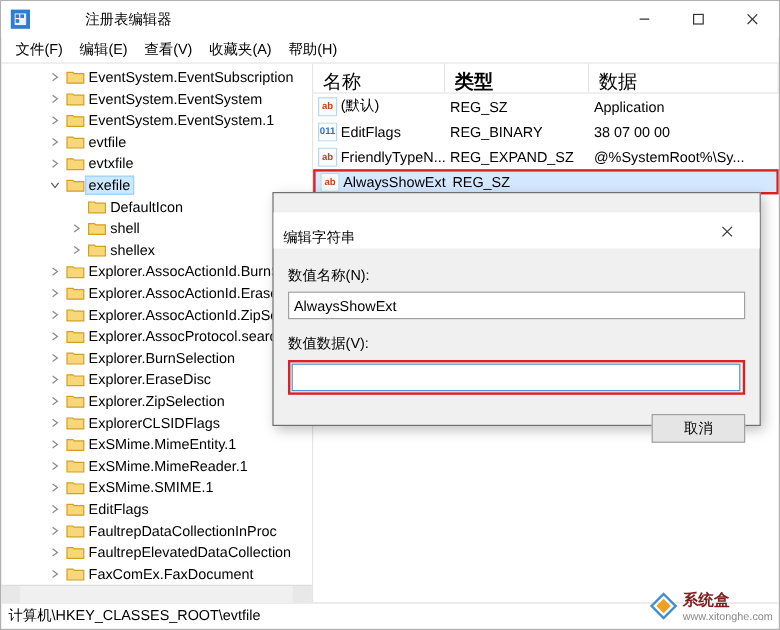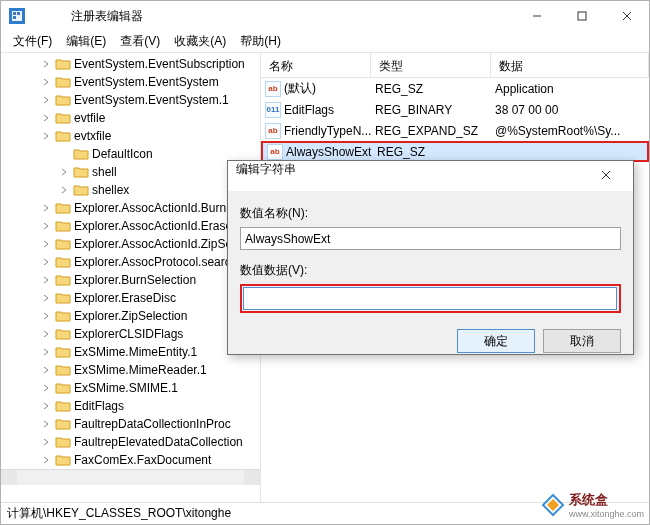--- a/index.html
+++ b/index.html
@@ -21,37 +21,37 @@
 .chevron svg{width:8px;height:8px;}
 .folder-icon{width:16px;height:14px;margin-right:3px;flex-shrink:0;}
 .folder-icon svg{width:16px;height:14px;}
 .tree-label{font-size:12px;}
 .tree-row.selected .tree-label{background:#cce8ff;border:1px solid #99d1ff;padding:0 2px;margin-left:-3px;}
 .tree-scroll-bottom{height:16px;background:#f0f0f0;border-top:1px solid #ddd;display:flex;}
 .sb-arrow{width:16px;background:#e8e8e8;}
 .sb-track{flex:1;}
 .list-pane{flex:1;display:flex;flex-direction:column;}
 .list-header{height:25px;display:flex;border-bottom:1px solid #e5e5e5;}
-.col-h{padding:5px 8px;font-size:12px;border-right:1px solid #e5e5e5;}
+.col-h{padding:5px 8px;font-size:16px;border-right:1px solid #e5e5e5;}
 .col-name{width:110px;}
-.col-type{width:120px;}
+.col-type{width:120px;font-weight:bold;}
 .col-data{flex:1;}
 .list-body{flex:1;}
 .list-row{display:flex;align-items:center;height:21px;}
 .cell{padding:0 4px;font-size:12px;white-space:nowrap;overflow:hidden;}
 .cell.name{width:110px;display:flex;align-items:center;}
 .cell.type{width:120px;}
 .cell.data{flex:1;}
 .val-icon{width:16px;height:16px;margin-right:3px;display:inline-flex;align-items:center;justify-content:center;font-size:8px;color:#d04020;border:1px solid #b8d8f0;background:#f8fcff;font-weight:bold;flex-shrink:0;}
 .val-icon.bin{color:#3070c0;}
 .hl-red{border:2px solid #e02020;}
 .list-row.selected{background:#d4e8ff;}
 .statusbar{height:22px;border-top:1px solid #e0e0e0;padding:3px 6px;font-size:12px;display:flex;align-items:center;}
 .dialog{position:absolute;left:227px;top:160px;width:407px;height:195px;background:#f0f0f0;border:1px solid #707070;box-shadow:3px 3px 10px rgba(0,0,0,0.25);z-index:10;}
-.dlg-title{height:30px;display:flex;align-items:flex-start;padding:0 8px;background:#fff;}
+.dlg-title{height:30px;display:flex;align-items:flex-end;padding:0 8px;background:#fff;margin-top:16px;}
 .dlg-title-text{flex:1;font-size:12px;}
 .dlg-close{width:38px;height:28px;display:flex;align-items:center;justify-content:center;}
 .dlg-body{padding:10px 12px;}
 .field-label{font-size:12px;margin-bottom:5px;margin-top:4px;}
 .field-input{width:100%;height:23px;border:1px solid #a0a0a0;padding:0 4px;font-size:12px;background:#fff;}
 .dlg-buttons{display:flex;justify-content:flex-end;gap:8px;padding:6px 12px 10px;}
 .dlg-btn{width:78px;height:24px;border:1px solid #a0a0a0;background:#e5e5e5;font-size:12px;}
 .dlg-btn.primary{border:1px solid #5090d0;background:#e5f1fb;}
 .watermark{position:absolute;right:6px;bottom:6px;font-size:11px;color:#8a8a8a;display:flex;align-items:center;gap:4px;}
 .watermark .wm-logo{width:24px;height:24px;}
@@ -168,20 +168,35 @@
             <span class="chevron">
               <svg viewBox="0 0 8 8">
                 <path d="M2 1 L6 4 L2 7" fill="none" stroke="#888"></path>
               </svg>
             </span>
           </span>
           <span class="folder-icon"><svg viewBox="0 0 16 14">
               <path d="M1 3 L6 3 L7 4 L15 4 L15 12 L1 12 Z" fill="#f7d77a" stroke="#d4a020"></path>
             </svg></span>
           <span class="tree-label">evtxfile</span>
+        </div>
+        <div class="tree-row selected">
+          <span class="indent"></span>
+          <span class="indent"></span>
+          <span class="indent">
+            <span class="chevron">
+              <svg viewBox="0 0 8 8">
+                <path d="M1 2 L4 6 L7 2" fill="none" stroke="#555"></path>
+              </svg>
+            </span>
+          </span>
+          <span class="folder-icon"><svg viewBox="0 0 16 14">
+              <path d="M1 3 L6 3 L7 4 L15 4 L15 12 L1 12 Z" fill="#f7d77a" stroke="#d4a020"></path>
+            </svg></span>
+          <span class="tree-label">exefile</span>
         </div>
         <div class="tree-row">
           <span class="indent"></span>
           <span class="indent"></span>
           <span class="indent"></span>
           <span class="indent">
             <span class="chevron"></span>
           </span>
           <span class="folder-icon"><svg viewBox="0 0 16 14">
               <path d="M1 3 L6 3 L7 4 L15 4 L15 12 L1 12 Z" fill="#f7d77a" stroke="#d4a020"></path>
@@ -487,21 +502,21 @@
               <span class="val-icon">ab</span>
               <span>AlwaysShowExt</span>
             </div>
             <div class="cell type">REG_SZ</div>
             <div class="cell data"></div>
           </div>
         </div>
     </div>
   </div>
 
-  <div class="statusbar">计算机\HKEY_CLASSES_ROOT\xitonghe</div>
+  <div class="statusbar">计算机\HKEY_CLASSES_ROOT\evtfile</div>
 </div>
 
 <div class="dialog">
   <div class="dlg-title">
     <div class="dlg-title-text">编辑字符串</div>
     <div class="dlg-close">
         <svg width="10" height="10">
           <line x1="1" y1="1" x2="9" y2="9" stroke="#333"></line>
           <line x1="9" y1="1" x2="1" y2="9" stroke="#333"></line>
         </svg>
@@ -509,21 +524,20 @@
   </div>
   <div class="dlg-body">
     <div class="field-label">数值名称(N):</div>
     <input class="field-input" readonly="" value="AlwaysShowExt" style="">
     <div class="field-label" style="margin-top:12px;">数值数据(V):</div>
     <span class="value-input-highlight" style="width:100%;">
       <input class="field-input" style="border: 1px solid rgb(80, 144, 208); width: 374px;" value="">
     </span>
   </div>
   <div class="dlg-buttons">
-    <button class="dlg-btn primary">确定</button>
     <button class="dlg-btn">取消</button>
   </div>
 </div>
 
 <div class="watermark">
   <svg class="wm-logo" viewBox="0 0 24 24">
     <polygon points="12,2 22,12 12,22 2,12" fill="none" stroke="#3a90d8" stroke-width="2"></polygon>
     <polygon points="12,6 18,12 12,18 6,12" fill="#f0a020"></polygon>
   </svg>
   <div>

